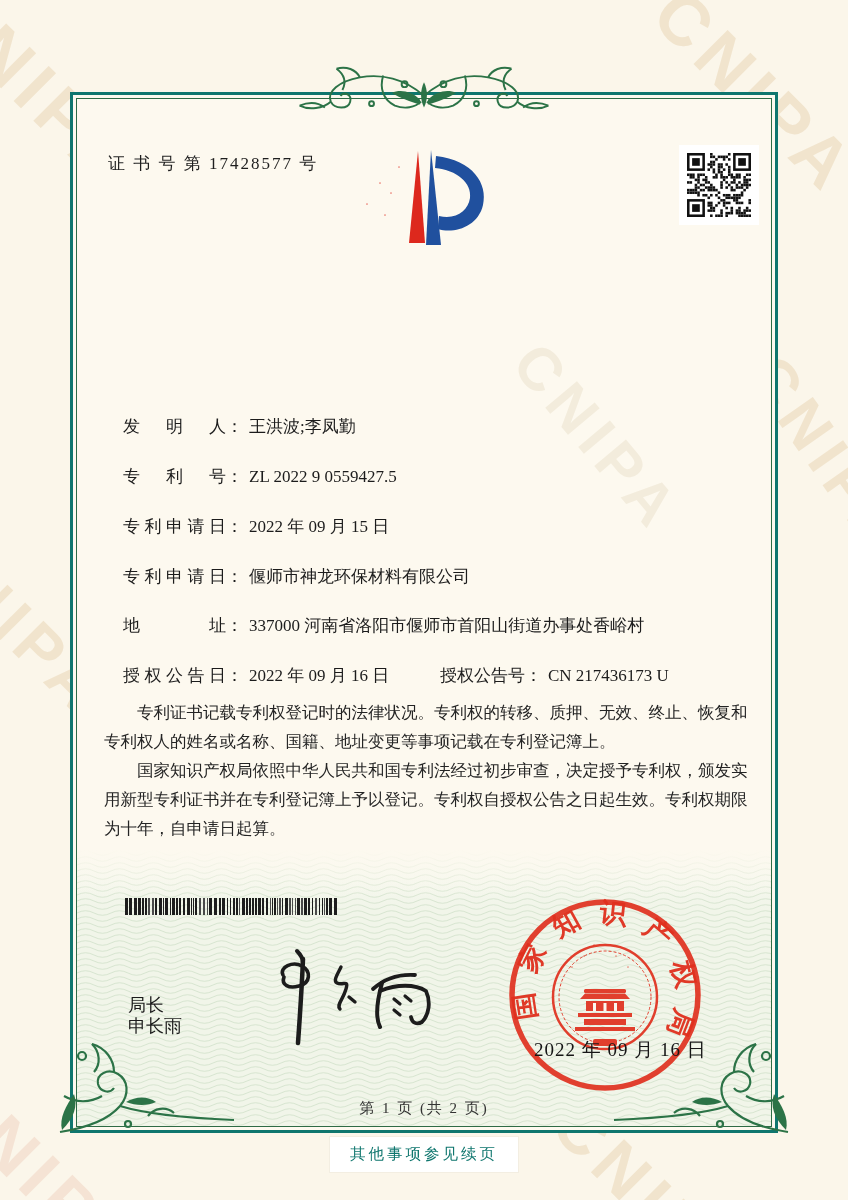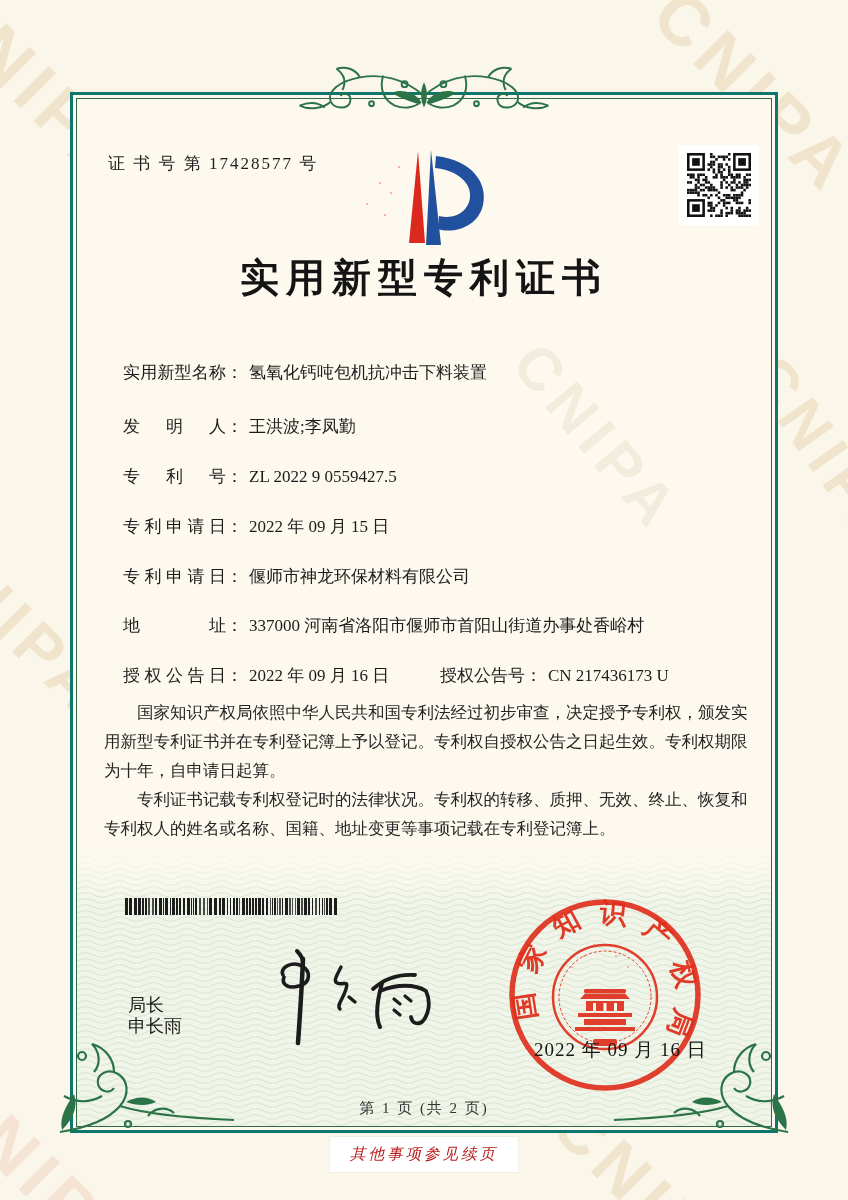--- a/index.html
+++ b/index.html
@@ -48,23 +48,22 @@
   
   .barcode{position:absolute;left:52px;top:803px;z-index:2;}
   .signer-role{position:absolute;left:55px;top:882px;font-size:18px;color:#1b1b1b;z-index:2;margin-top:16px;}
   .signer-name{position:absolute;left:55px;top:919px;font-size:18px;color:#1b1b1b;z-index:2;}
   .signature{position:absolute;left:172px;top:850px;z-index:2;}
   .seal{position:absolute;left:432px;top:800px;z-index:2;}
   .seal-date{position:absolute;left:461px;top:942px;font-size:19px;letter-spacing:1px;color:#161616;z-index:3;white-space:nowrap;}
   .pageinfo{position:absolute;left:0;right:0;top:1004px;text-align:center;font-size:15px;letter-spacing:2px;color:#333;z-index:2;}
   .contnote{
     position:absolute;left:50%;transform:translateX(-50%);top:1137px;z-index:2;
-    background:#ffffff;padding:7px 20px;font-size:15.5px;letter-spacing:3px;color:#b91c1c;
+    background:#ffffff;padding:7px 20px;font-size:15.5px;letter-spacing:3px;color:#0f766e;
     box-shadow:0 0 0 1px rgba(0,0,0,0.03);
-    font-style:italic;
   }
   .orn-top{position:absolute;left:288px;top:62px;z-index:3;}
   .orn-corner{position:absolute;z-index:3;}
   .orn-corner.left{left:56px;top:1036px;}
   .orn-corner.right{left:612px;top:1036px;transform:scaleX(-1);}
 </style>
 </head>
 <body>
 
 <svg width="0" height="0" style="position:absolute" aria-hidden="true">
@@ -359,25 +358,21 @@
           <rect x="33.28" y="61.44" width="2.56" height="2.56" fill="#111"></rect>
           <rect x="38.4" y="61.44" width="2.56" height="2.56" fill="#111"></rect>
           <rect x="51.2" y="61.44" width="2.56" height="2.56" fill="#111"></rect>
           <rect x="53.76" y="61.44" width="2.56" height="2.56" fill="#111"></rect>
           <rect x="56.32" y="61.44" width="2.56" height="2.56" fill="#111"></rect>
           <rect x="58.88" y="61.44" width="2.56" height="2.56" fill="#111"></rect>
           <rect x="61.44" y="61.44" width="2.56" height="2.56" fill="#111"></rect>
         </svg>
     </div>
 
-    <div class="title">实用新型专利证书</div>
-
-    <div class="row" style="top:266px">
-      <span class="flabel">实用新型名称</span><span>：</span><span class="fval">氢氧化钙吨包机抗冲击下料装置</span>
-    </div>
+
     <div class="row" style="top:320px">
       <span class="flabel">发明人</span><span>：</span><span class="fval">王洪波;李凤勤</span>
     </div>
     <div class="row" style="top:370px">
       <span class="flabel">专利号</span><span>：</span><span class="fval">ZL 2022 9 0559427.5</span>
     </div>
     <div class="row" style="top:420px">
       <span class="flabel">专利申请日</span><span>：</span><span class="fval">2022 年 09 月 15 日</span>
     </div>
     <div class="row" style="top:470px">
@@ -387,22 +382,22 @@
       <span class="flabel">地址</span><span>：</span><span class="fval">337000  河南省洛阳市偃师市首阳山街道办事处香峪村</span>
     </div>
     <div class="row" style="top:569px">
       <span class="flabel">授权公告日</span><span>：</span><span class="fval">2022 年 09 月 16 日</span>
       <span class="grant-right">
         <span>授权公告号</span><span>：</span><span class="fval">CN 217436173 U</span>
       </span>
     </div>
 
     <div class="paras">
+      <p>专利证书记载专利权登记时的法律状况。专利权的转移、质押、无效、终止、恢复和专利权人的姓名或名称、国籍、地址变更等事项记载在专利登记簿上。</p>
       <p>国家知识产权局依照中华人民共和国专利法经过初步审查，决定授予专利权，颁发实用新型专利证书并在专利登记簿上予以登记。专利权自授权公告之日起生效。专利权期限为十年，自申请日起算。</p>
-      <p>专利证书记载专利权登记时的法律状况。专利权的转移、质押、无效、终止、恢复和专利权人的姓名或名称、国籍、地址变更等事项记载在专利登记簿上。</p>
     </div>
 
     <svg id="bcsvg" class="barcode" width="214" height="17">
         <rect x="0" y="0" width="3" height="17" fill="#1d1d1d"></rect>
         <rect x="4" y="0" width="3" height="17" fill="#1d1d1d"></rect>
         <rect x="9" y="0" width="3" height="17" fill="#1d1d1d"></rect>
         <rect x="13" y="0" width="3" height="17" fill="#1d1d1d"></rect>
         <rect x="17" y="0" width="2" height="17" fill="#1d1d1d"></rect>
         <rect x="20" y="0" width="2" height="17" fill="#1d1d1d"></rect>
         <rect x="23" y="0" width="2" height="17" fill="#4a4a4a"></rect>

